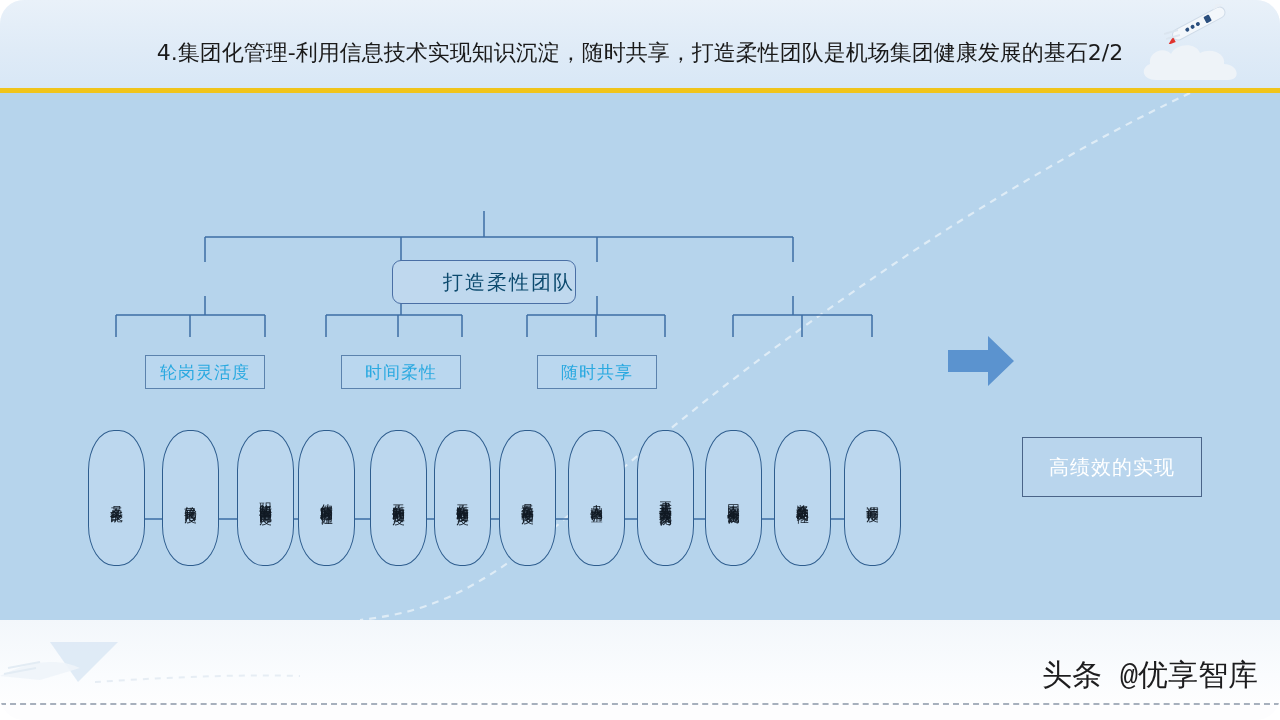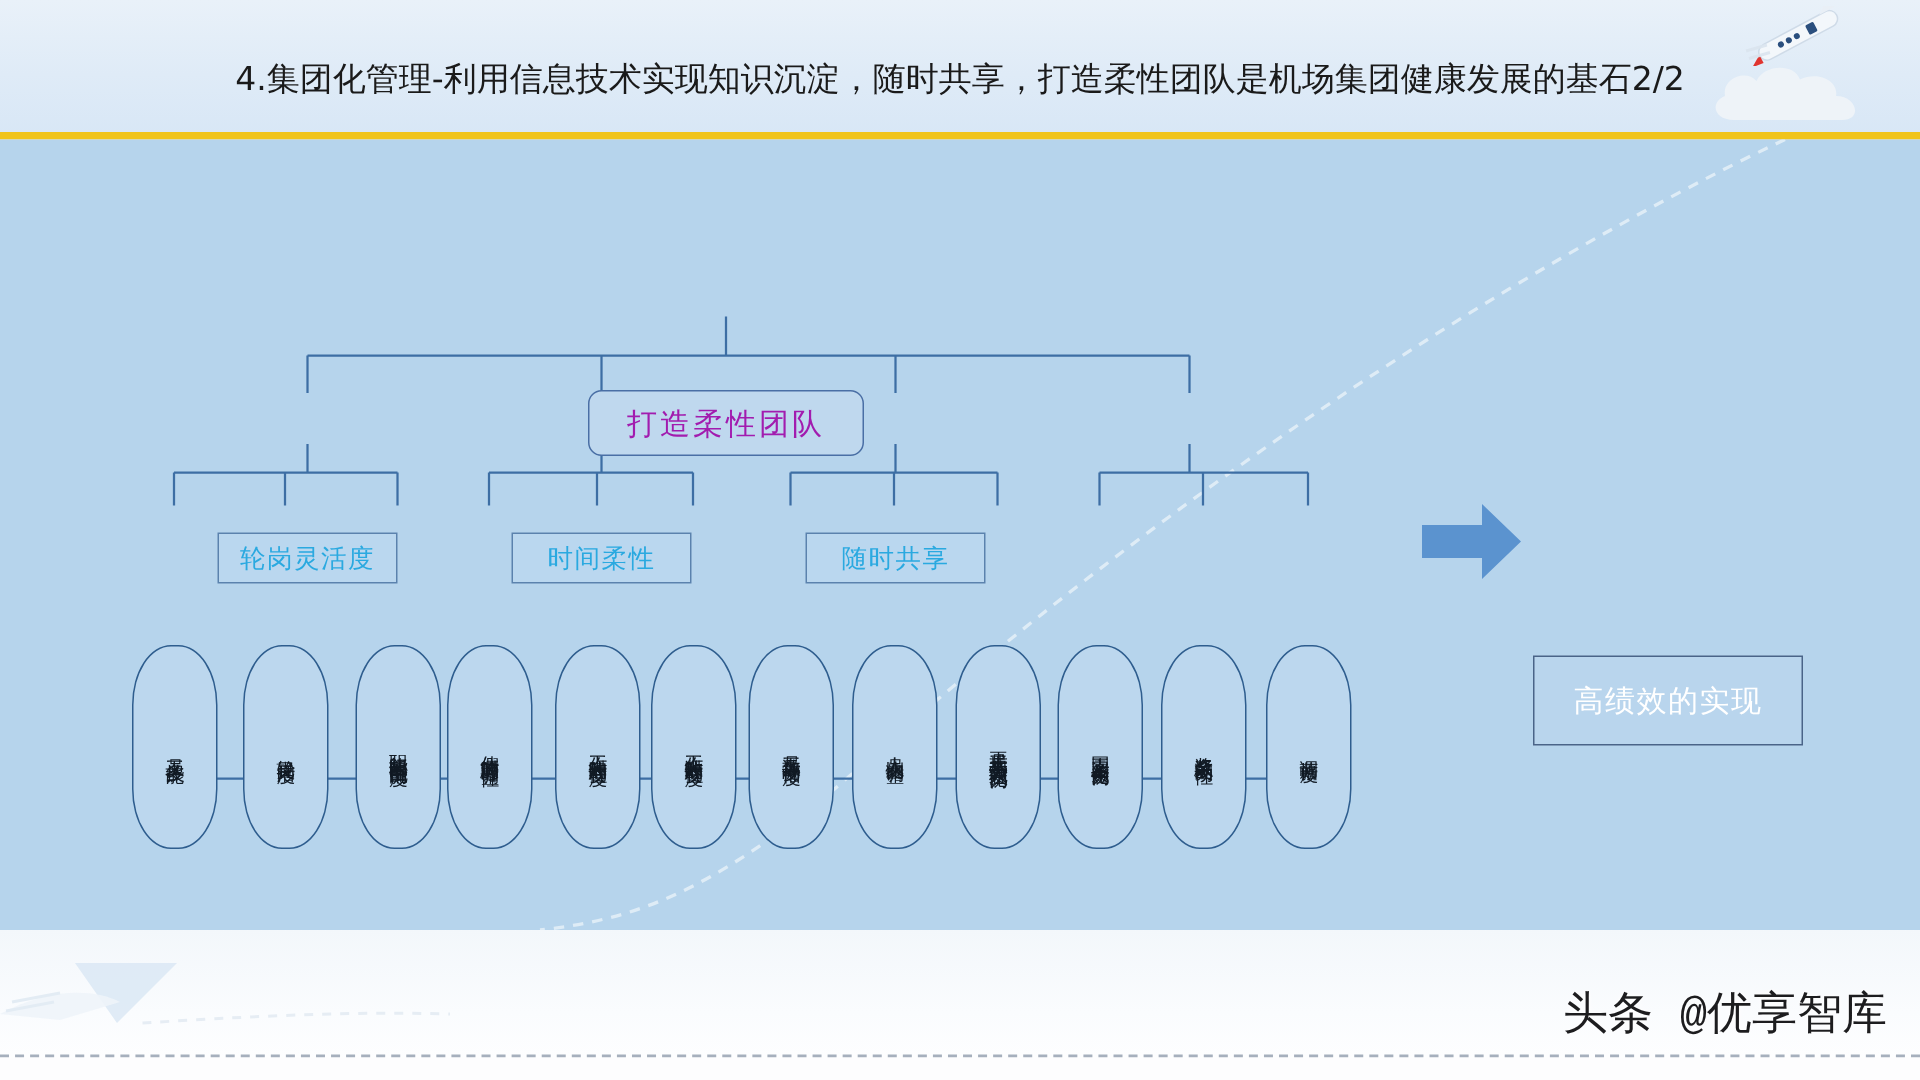--- a/index.html
+++ b/index.html
@@ -9,20 +9,21 @@
     background:#ffffff;
     font-family:"Liberation Sans","DejaVu Sans",sans-serif;
     position:relative;
   }
 
   
   #slide{
     position:absolute;left:0;top:0;width:1280px;height:720px;
     background:linear-gradient(180deg,#f4f8fc 0%,#eef4fa 45%,#f7fafc 78%,#ffffff 100%);
     overflow:hidden;
+    border-radius:24px;
   }
 
   
   #header{
     position:absolute;left:0;top:0;width:1280px;height:90px;
     background:linear-gradient(180deg,#e9f1f9 0%,#dfebf7 55%,#d8e7f6 100%);
   }
   #title{
     position:absolute;left:0;top:38px;width:1280px;
     text-align:center;
@@ -79,22 +80,23 @@
   #diagram{position:absolute;left:0;top:0;width:1280px;height:527px;}
 
   .node{position:absolute;box-sizing:border-box;display:flex;
         align-items:center;justify-content:center;text-align:center;}
 
   
   #root-node{
     left:392px;top:167px;width:184px;height:44px;
     border:1.5px solid #4a6fa5;border-radius:9px;
     background:#bfd8ee;
-    color:#a21caf;font-size:20px;letter-spacing:2px;
+    color:#0c4a6e;font-size:20px;letter-spacing:2px;
     font-family:"DejaVu Serif","Liberation Serif",serif;
+    justify-content:flex-end;
   }
 
   
   .cat{
     top:262px;width:120px;height:34px;
     border:1.2px solid #5b82ad;
     background:#bad7ef;
     color:#2aa9e0;font-size:17px;letter-spacing:1px;
     font-family:"DejaVu Sans","Liberation Sans",sans-serif;
   }

